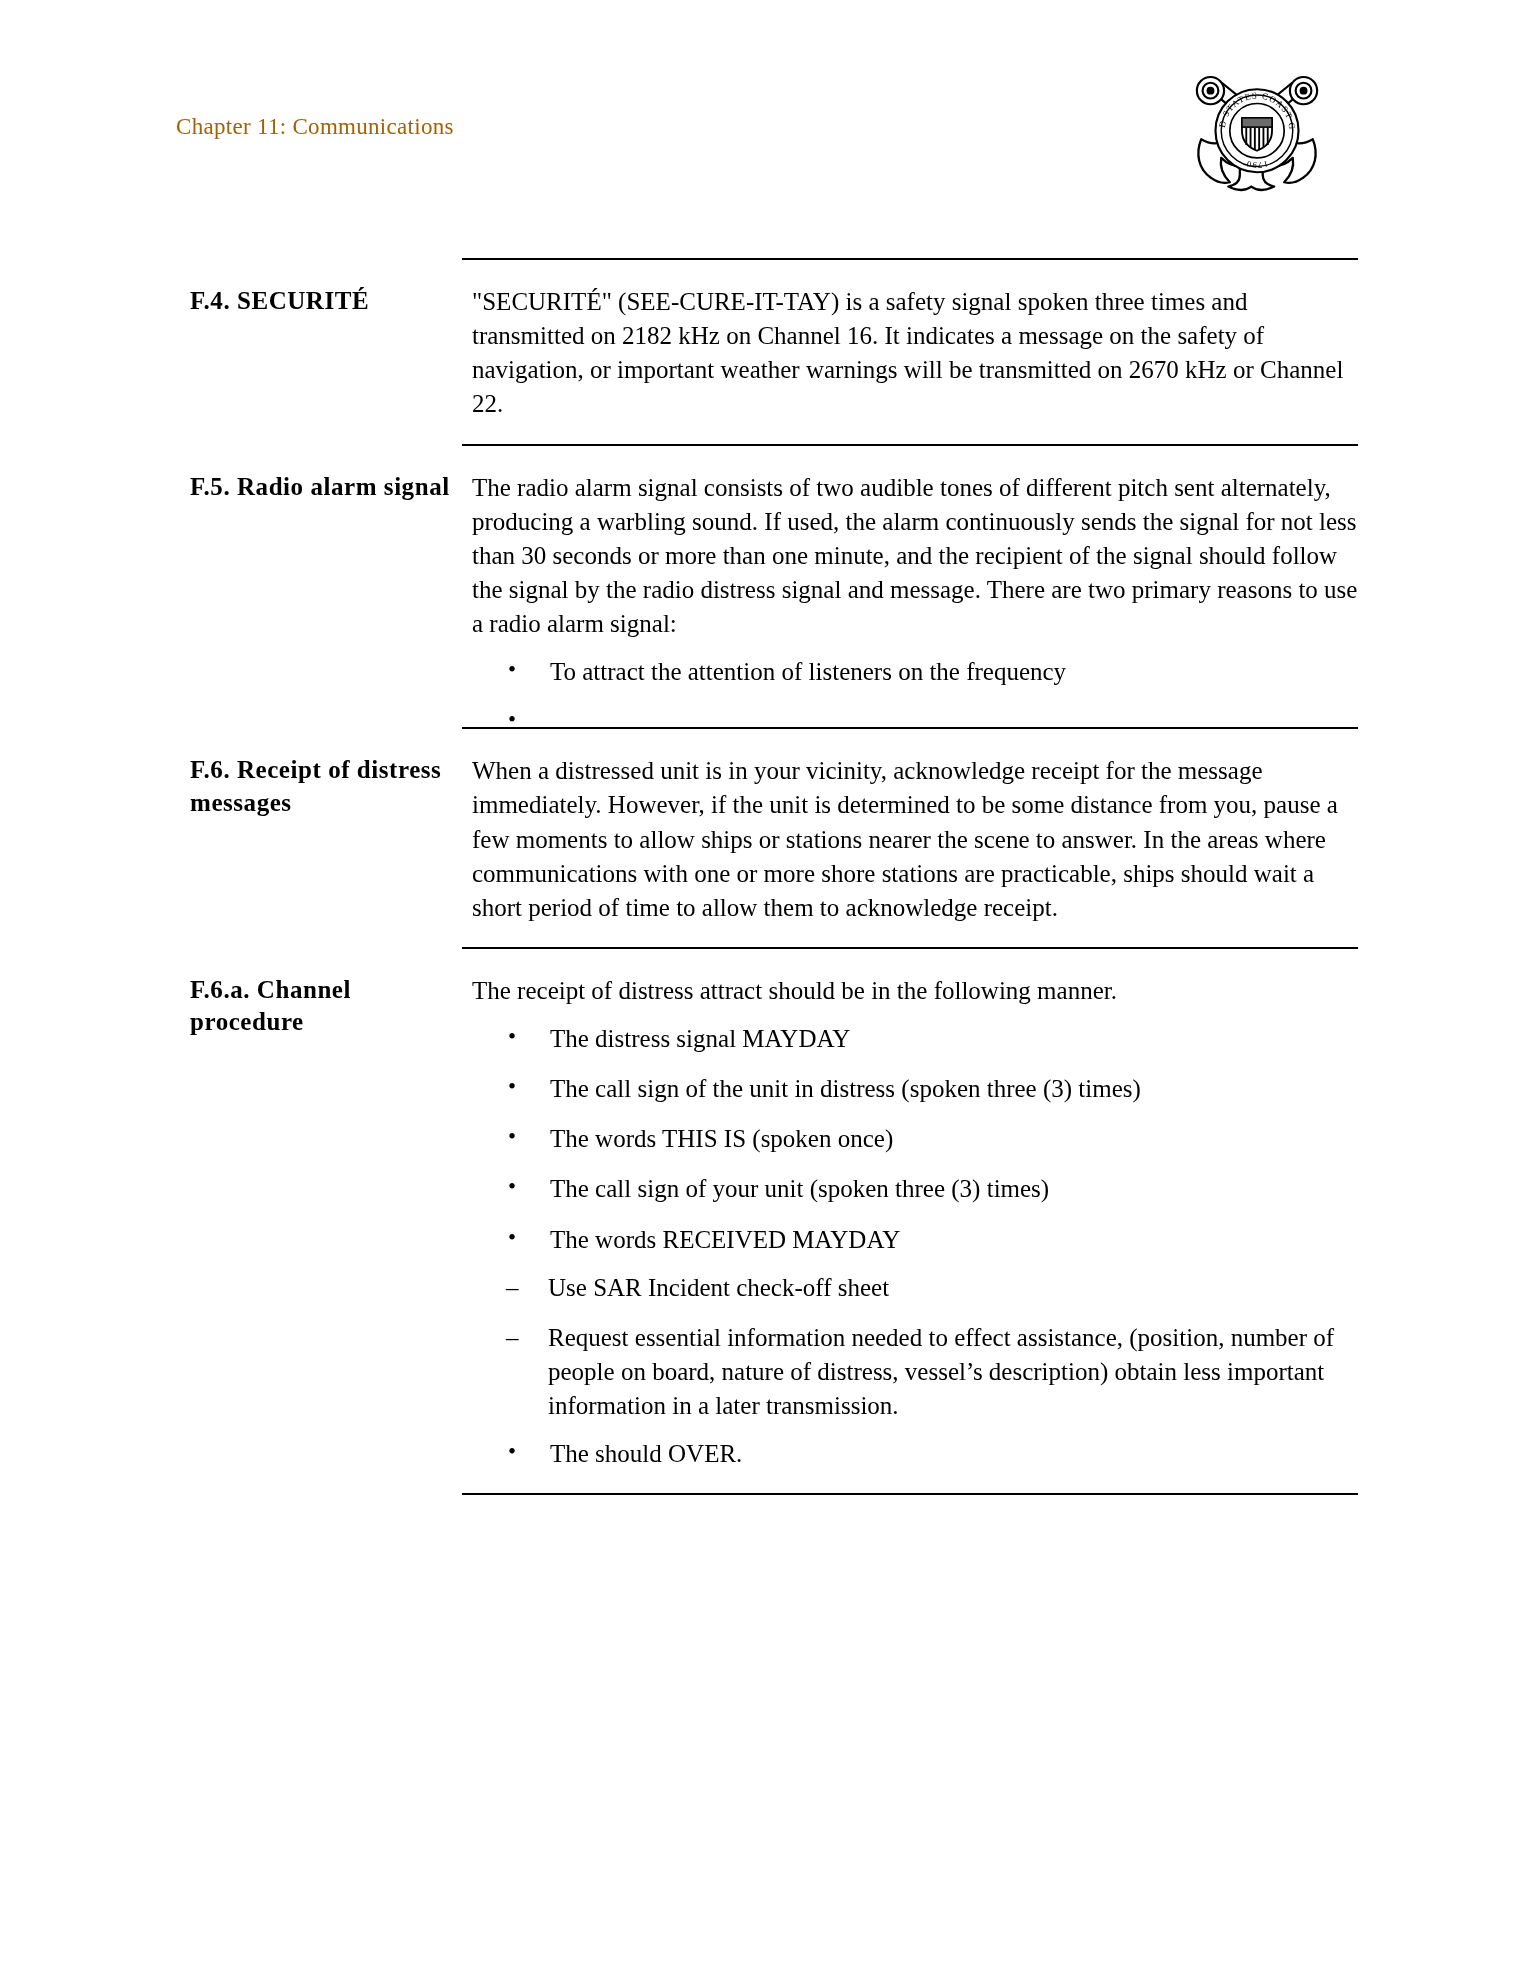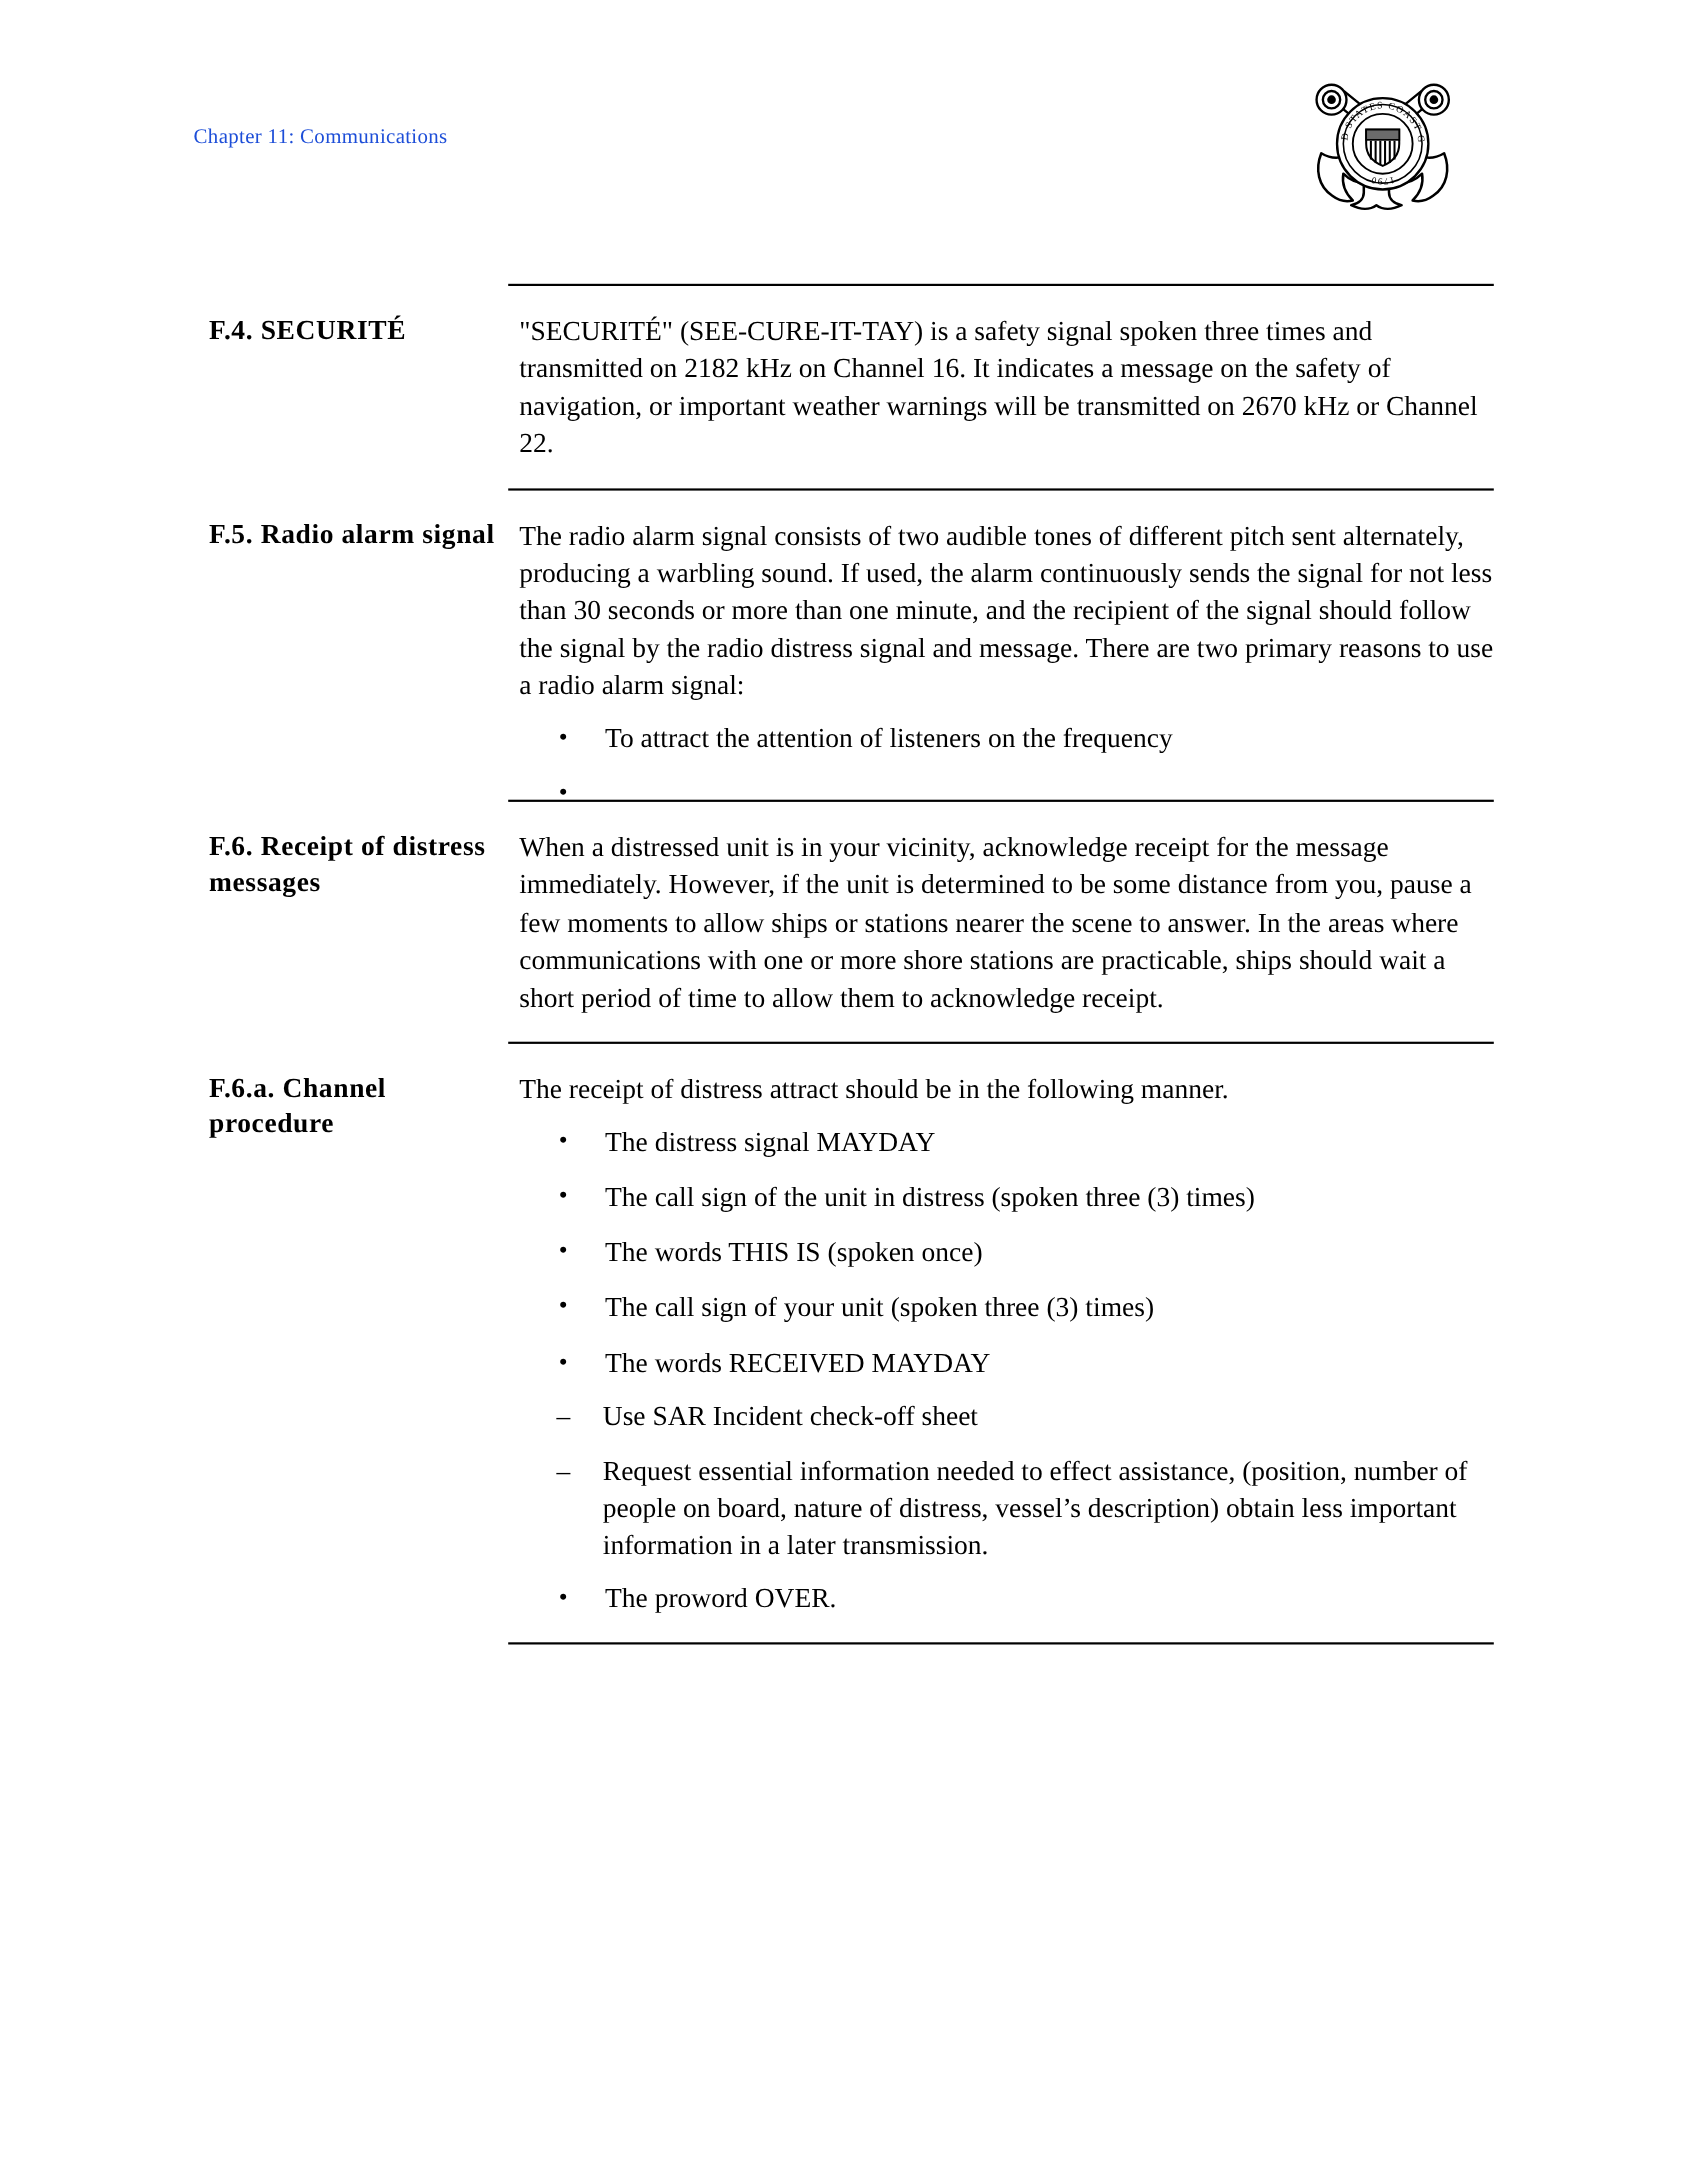--- a/index.html
+++ b/index.html
@@ -25,23 +25,23 @@
     height: 1980px;
     background: #fff;
   }
 
   
   .page-header {
     position: absolute;
     left: 176px;
     top: 114px;
     width: 900px;
-    font-size: 19px;
+    font-size: 23px;
     letter-spacing: 0.3px;
-    color: #1d4ed8;
+    color: #a16207;
     white-space: nowrap;
   }
 
   
   .seal {
     position: absolute;
     left: 1184px;
     top: 62px;
     width: 146px;
     height: 136px;
@@ -299,21 +299,21 @@
           </li>
           <li>
             <span class="marker">–</span>
             <span>Request essential information needed to effect assistance, (position, number of people on board, nature of distress, vessel’s description) obtain less important information in a later transmission.</span>
           </li>
         </ul>
 
         <ul class="bullets tight-top">
           <li>
             <span class="marker">•</span>
-            <span>The proword OVER.</span>
+            <span>The should OVER.</span>
           </li>
         </ul>
       </div>
     </div>
 
     <hr class="rule">
   </div>
 
 
 </div>

